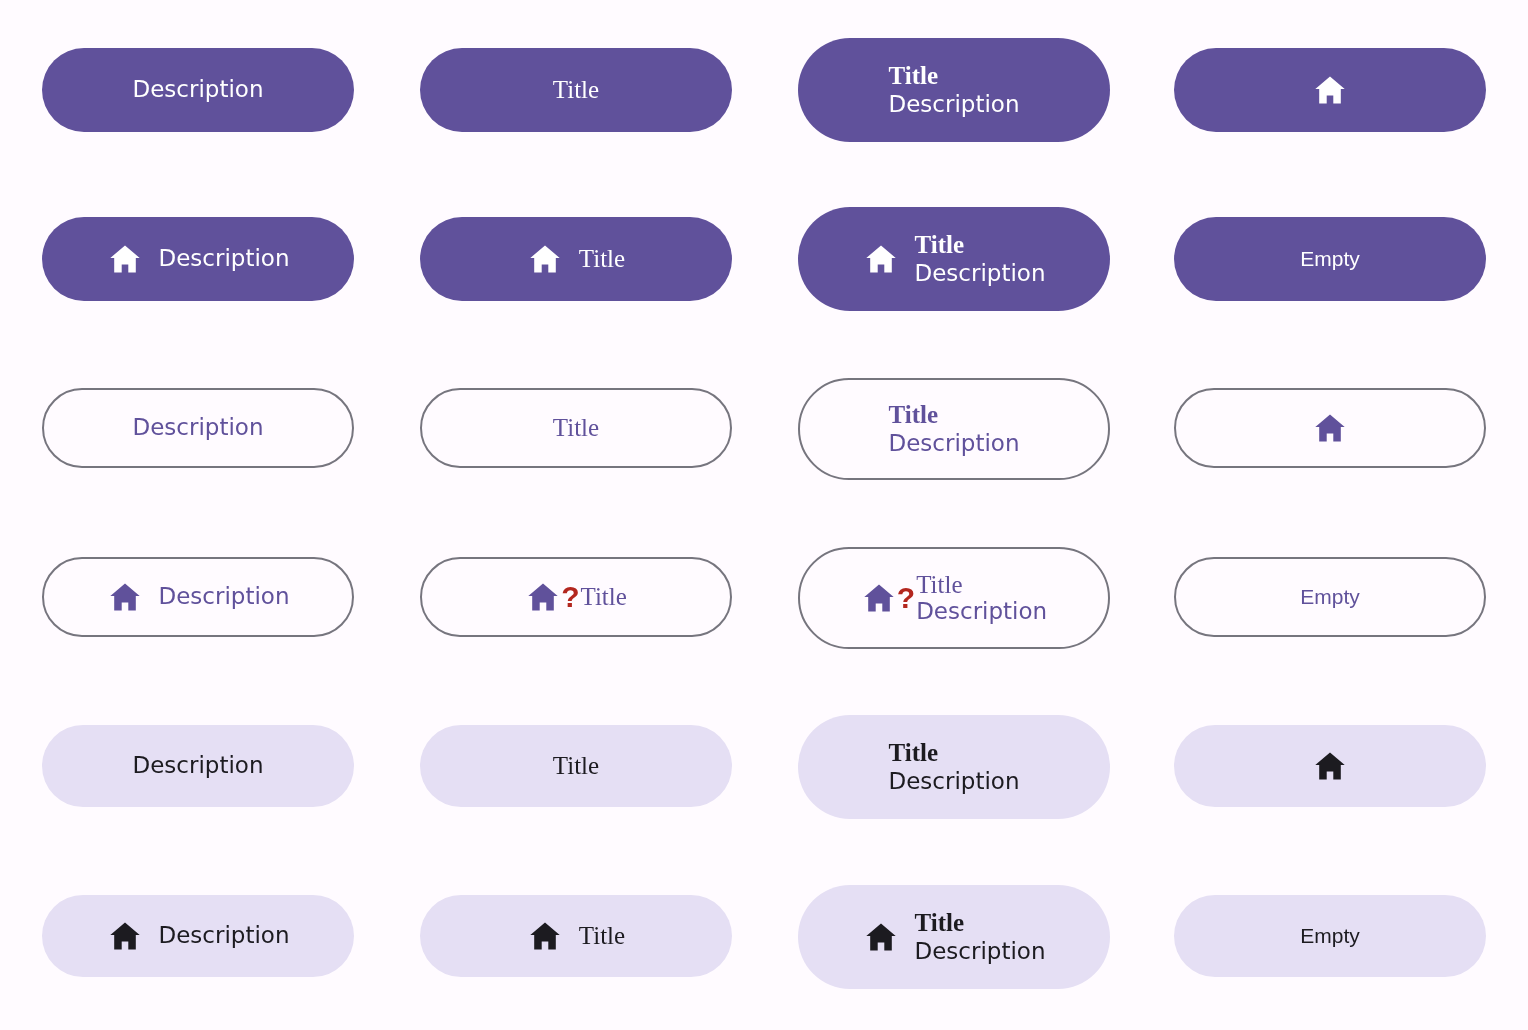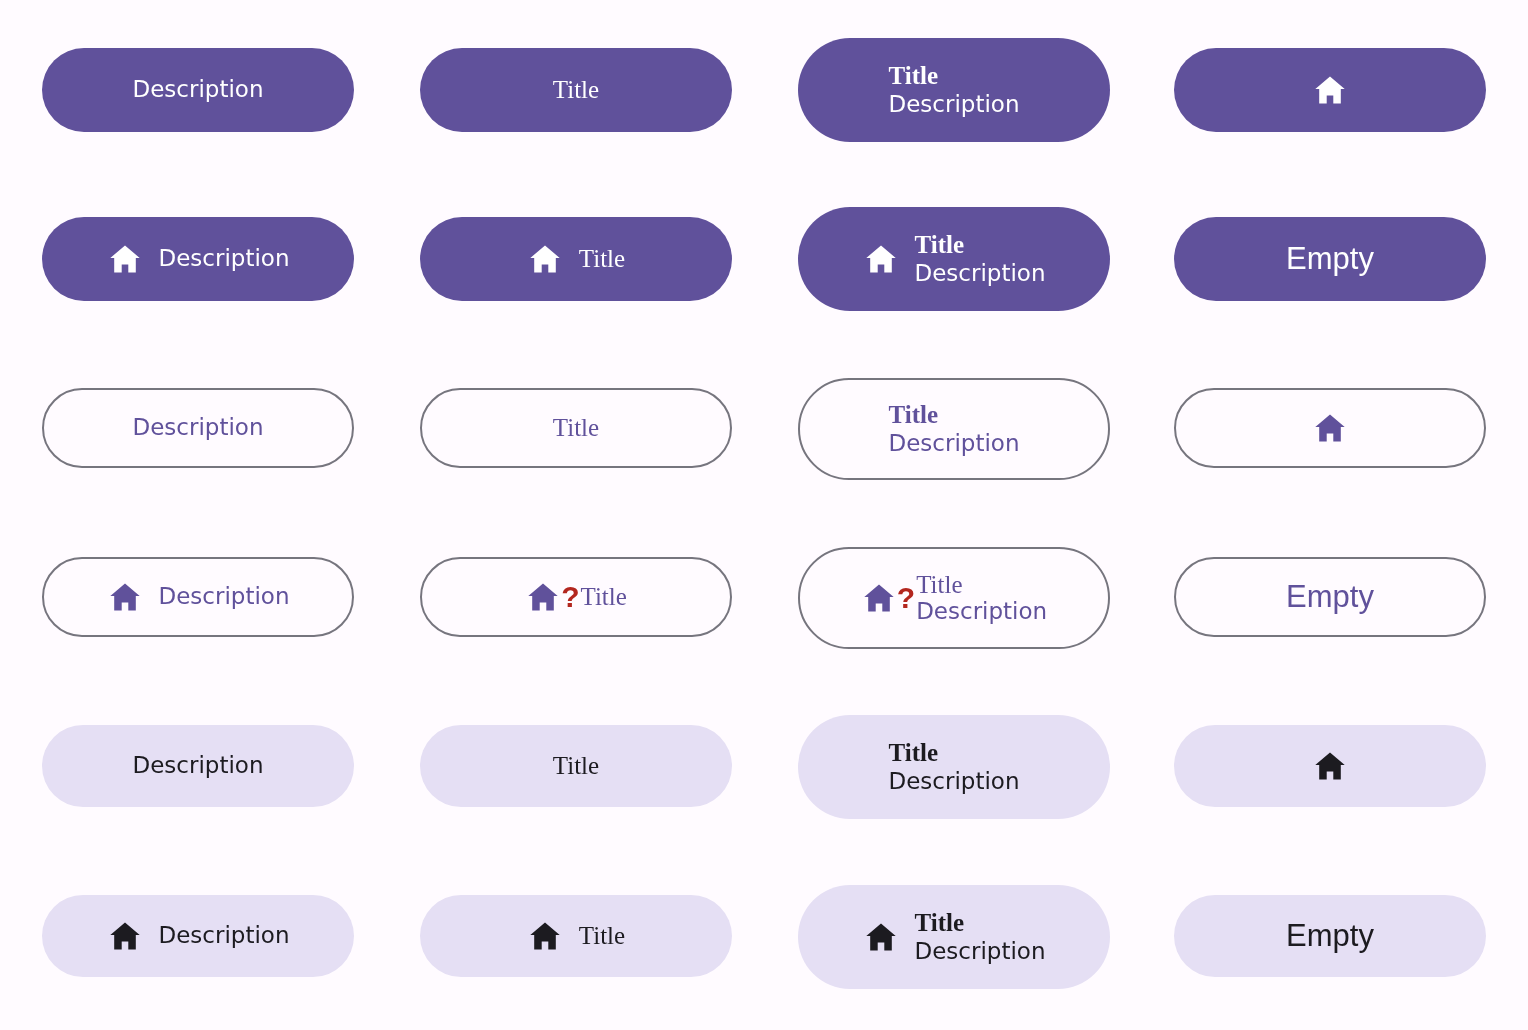--- a/index.html
+++ b/index.html
@@ -86,21 +86,21 @@
     font-weight: 700;
     font-size: 25px;
   }
   .labels.stacked .desc {
     font-size: 23px;
     margin-top: 2px;
   }
 
   .empty-label {
     font-family: "Liberation Sans", sans-serif;
-    font-size: 31px;
+    font-size: 21px;
     font-weight: 400;
   }
 
   
   .icon {
     flex: none;
     display: inline-flex;
     align-items: center;
     justify-content: center;
     width: 36px;

